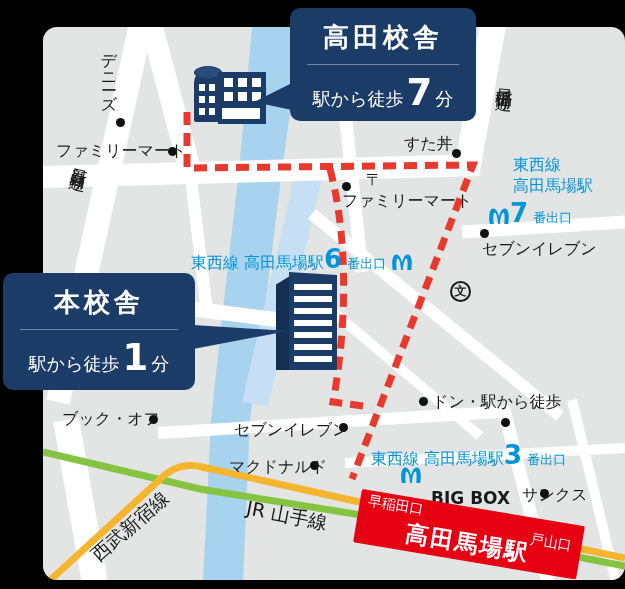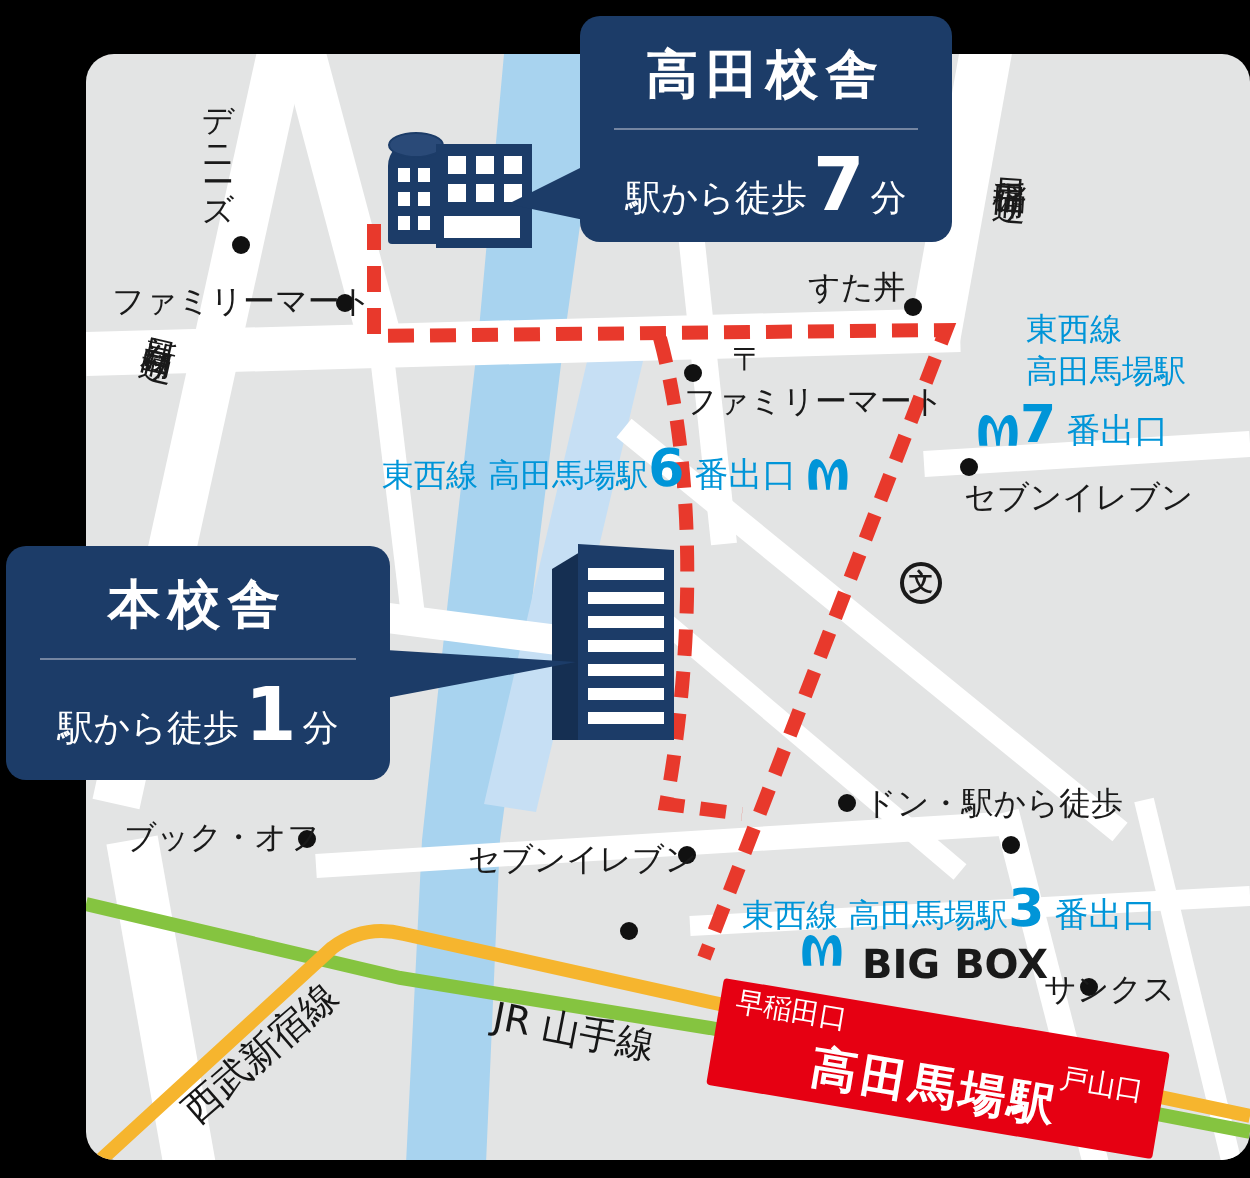--- a/index.html
+++ b/index.html
@@ -9,21 +9,21 @@
        border-radius:14px;overflow:hidden;}
   #map-inner{position:absolute;left:-43px;top:-27px;width:625px;height:589px;}
   .lyr{position:absolute;left:0;top:0;}
   .poi{position:absolute;font-size:16px;color:#1a1a1a;white-space:nowrap;z-index:3;}
   .poi.big{font-size:16px;}
   .dot{position:absolute;width:9px;height:9px;background:#111;border-radius:50%;z-index:3;}
   .vtext{writing-mode:vertical-rl;letter-spacing:2px;}
   .exitline{position:absolute;white-space:nowrap;z-index:4;color:#0095d8;}
   .exitline .pre{font-size:16px;}
   .exitline .num{font-size:26px;font-weight:bold;}
-  .exitline .suf{font-size:17px;}
+  .exitline .suf{font-size:13px;}
   .metro{display:inline-block;vertical-align:-3px;}
   .callout{position:absolute;background:#1c3c68;border-radius:10px;color:#fff;z-index:10;
            text-align:center;box-sizing:border-box;}
   .callout .ttl{font-weight:bold;font-size:26px;letter-spacing:4px;margin-top:12px;}
   .callout .div{height:1px;background:#7485a1;margin:9px auto 6px auto;width:82%;}
   .callout .walk{white-space:nowrap;}
   .callout .walk .t{font-size:18px;}
   .callout .walk .n{font-size:37px;font-weight:bold;margin:0 3px;}
   .station{position:absolute;left:362px;top:489px;width:226px;height:54px;background:#e60012;
            transform:rotate(9.5deg);transform-origin:0 0;z-index:6;color:#fff;border-radius:2px;}
@@ -93,38 +93,39 @@
       <div class="poi" style="left:56px;top:141px">ファミリーマート</div>
       <div class="poi big" style="left:404px;top:134px">すた丼</div>
       <div class="poi" style="left:366px;top:170px;font-size:16px">〒</div>
       <div class="poi" style="left:342px;top:191px">ファミリーマート</div>
       <div class="poi" style="left:482px;top:239px">セブンイレブン</div>
       <div class="school-ic" style="left:450px;top:281px">文</div>
       <div class="poi" style="left:432px;top:392px">ドン・駅から徒歩</div>
       <div class="poi" style="left:522px;top:485px">サンクス</div>
       <div class="poi" style="left:62px;top:409px">ブック・オフ</div>
       <div class="poi" style="left:234px;top:420px">セブンイレブン</div>
-      <div class="poi" style="left:431px;top:470px;font-size:20px;font-weight:bold">BIG BOX</div>
+      <div class="poi" style="left:229px;top:457px">マクドナルド</div>
+      <div class="poi" style="left:431px;top:488px;font-size:17px;font-weight:bold">BIG BOX</div>
 
       <div class="poi vtext" style="left:70px;top:155px;font-size:17px;transform:rotate(13deg)">新目白通り</div>
       <div class="poi vtext" style="left:494px;top:75px;font-size:17px;transform:rotate(4deg)">早稲田通り</div>
       <div class="rail-label" style="left:246px;top:503px;transform:rotate(11deg)">JR 山手線</div>
       <div class="rail-label" style="left:86px;top:548px;transform:rotate(-41deg);transform-origin:0 0">西武新宿線</div>
 
       <div class="exitline" style="left:488px;top:155px">
         <div style="padding-left:25px;font-size:16px">東西線</div>
         <div style="padding-left:25px;font-size:16px">高田馬場駅</div>
         <div style="margin-top:1px">
           <svg class="metro" width="22" height="18" viewBox="0 0 100 80">
               <path fill="#0095d8" d="M8 76 C2 40 6 6 24 6 C38 6 46 26 50 44 C54 26 62 6 76 6 C94 6 98 40 92 76 L74 76 C77 48 76 24 70 24 C62 24 56 48 54 76 L46 76 C44 48 38 24 30 24 C24 24 23 48 26 76 Z"></path>
             </svg><span class="num">7</span> <span class="suf">番出口</span>
         </div>
       </div>
 
-      <div class="exitline" style="left:191px;top:220px">
+      <div class="exitline" style="left:191px;top:244px">
         <span class="pre">東西線 高田馬場駅</span><span class="num">6</span> <span class="suf">番出口</span>
         <svg class="metro" width="22" height="18" viewBox="0 0 100 80">
             <path fill="#0095d8" d="M8 76 C2 40 6 6 24 6 C38 6 46 26 50 44 C54 26 62 6 76 6 C94 6 98 40 92 76 L74 76 C77 48 76 24 70 24 C62 24 56 48 54 76 L46 76 C44 48 38 24 30 24 C24 24 23 48 26 76 Z"></path>
           </svg>
       </div>
 
       <div class="exitline" style="left:371px;top:440px">
         <span class="pre">東西線 高田馬場駅</span><span class="num">3</span> <span class="suf">番出口</span>
       </div>
       <svg style="position:absolute;left:400px;top:466px;z-index:4" width="22" height="18" viewBox="0 0 100 80">

